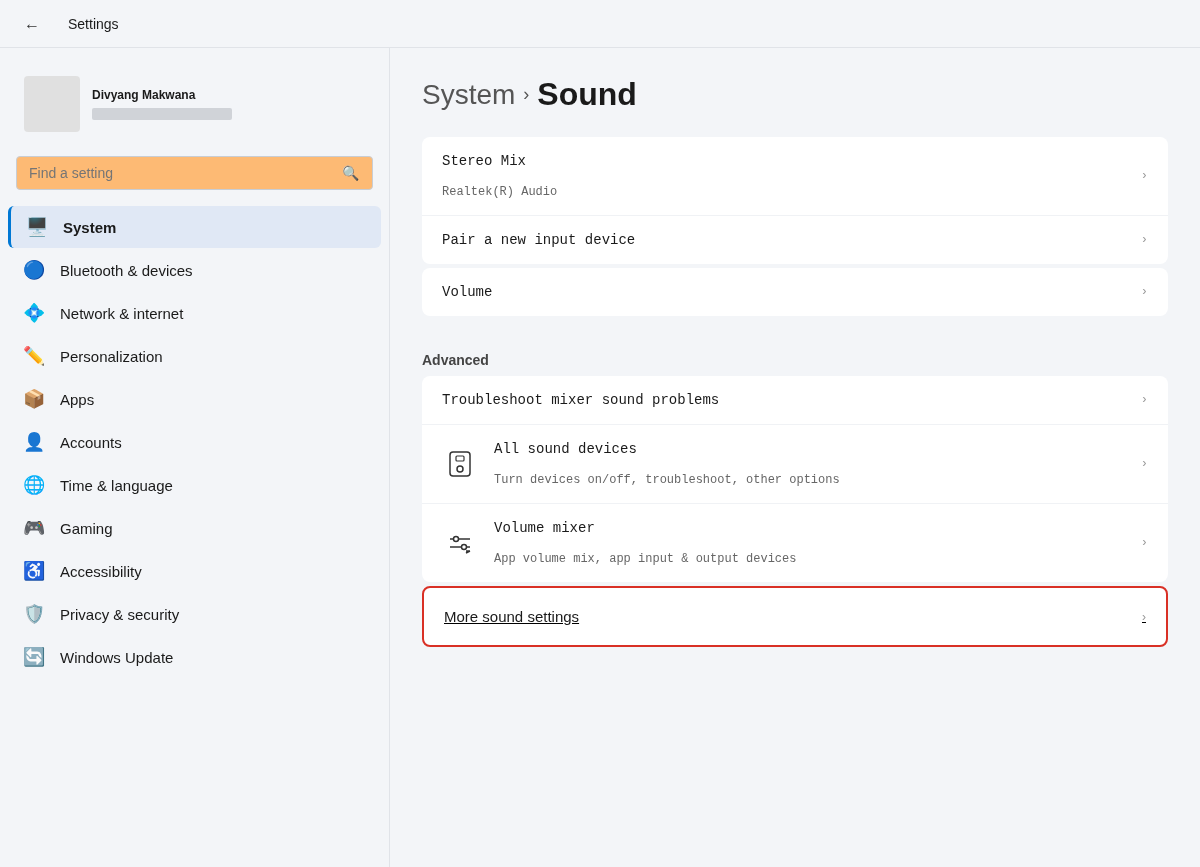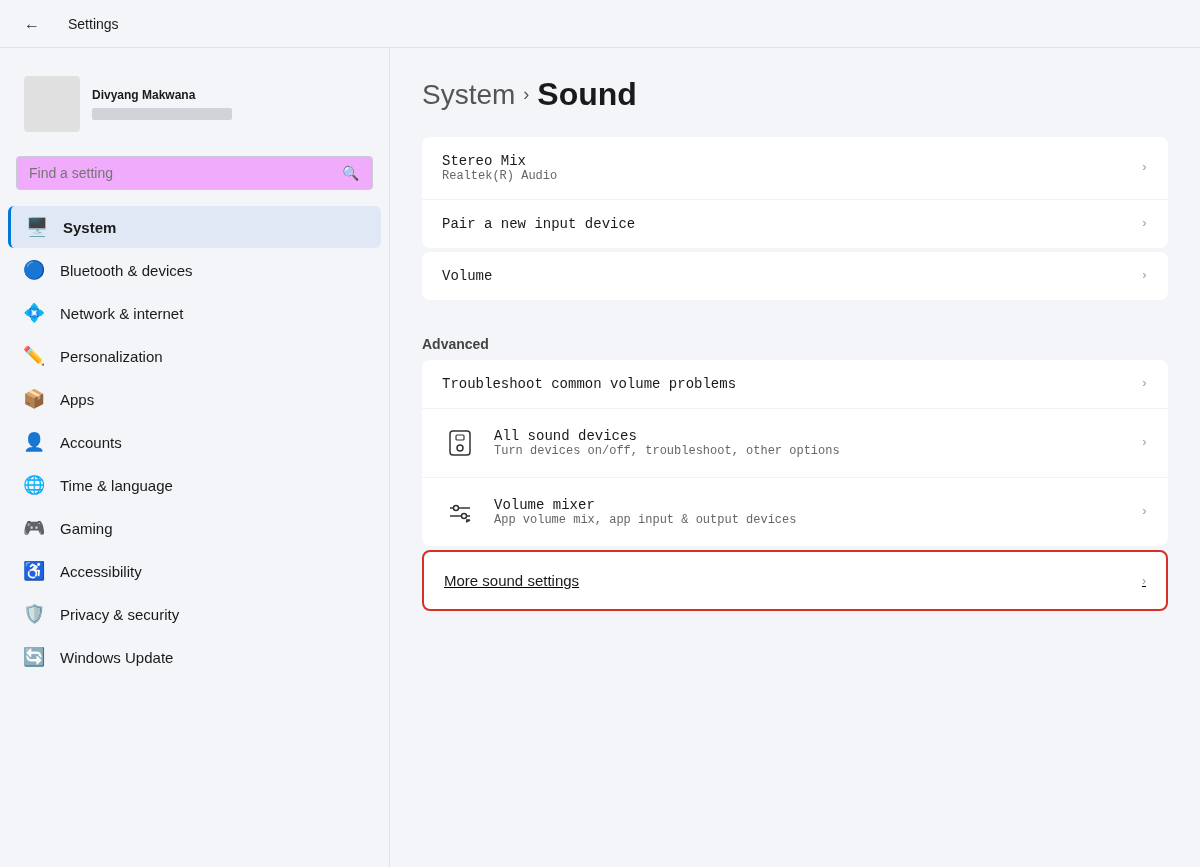--- a/index.html
+++ b/index.html
@@ -80,21 +80,21 @@
       width: 140px;
       height: 12px;
       background: #d0d3d8;
       border-radius: 2px;
       margin-top: 6px;
     }
 
     .search-box {
       display: flex;
       align-items: center;
-      background: #f0abfc;
+      background: #fdba74;
       border: 1px solid #c8cdd4;
       border-radius: 4px;
       padding: 8px 12px;
       margin: 0 8px 16px 8px;
       gap: 8px;
     }
     .search-box input {
       border: none;
       background: transparent;
       outline: none;
@@ -193,21 +193,21 @@
     }
     .card-item-text { flex: 1; }
     .card-item-title {
       font-size: 14px;
       font-weight: 400;
       color: #1a1a1a;
     }
     .card-item-subtitle {
       font-size: 12px;
       color: #666;
-      margin-top: 0;
+      margin-top: 16px;
     }
     .card-item-chevron {
       color: #999;
       font-size: 12px;
     }
 
     .section-label {
       font-size: 14px;
       font-weight: 600;
       color: #444;
@@ -336,21 +336,21 @@
         </div>
         <span class="card-item-chevron">›</span>
       </div>
     </div>
 
     <div class="section-label">Advanced</div>
 
     <div class="card">
       <div class="card-item">
         <div class="card-item-text">
-          <div class="card-item-title">Troubleshoot common volume problems</div>
+          <div class="card-item-title">Troubleshoot mixer sound problems</div>
         </div>
         <span class="card-item-chevron">›</span>
       </div>
       <div class="card-item">
         <div class="card-item-icon">
           <svg width="28" height="28" viewBox="0 0 28 28" fill="none" xmlns="http://www.w3.org/2000/svg">
             <rect x="4" y="2" width="20" height="24" rx="3" stroke="#333" stroke-width="1.5" fill="none"></rect>
             <circle cx="14" cy="19" r="3" stroke="#333" stroke-width="1.5" fill="none"></circle>
             <rect x="10" y="6" width="8" height="5" rx="1" stroke="#333" stroke-width="1.2" fill="none"></rect>
           </svg>

